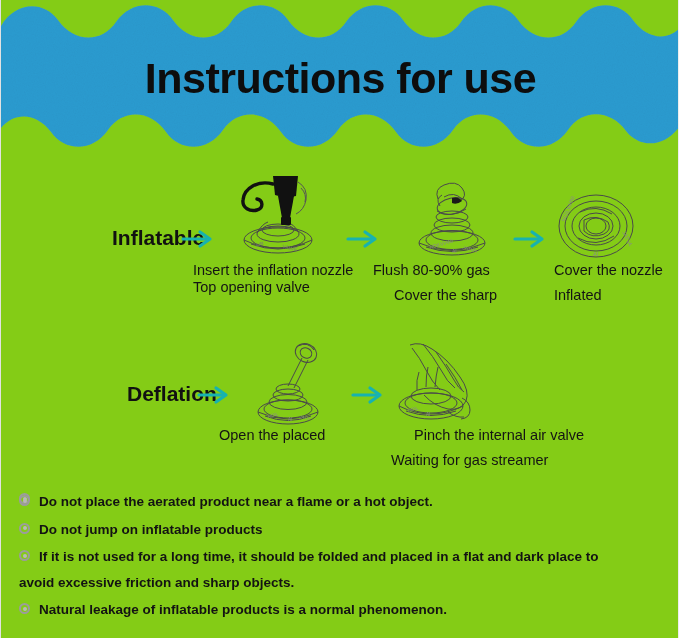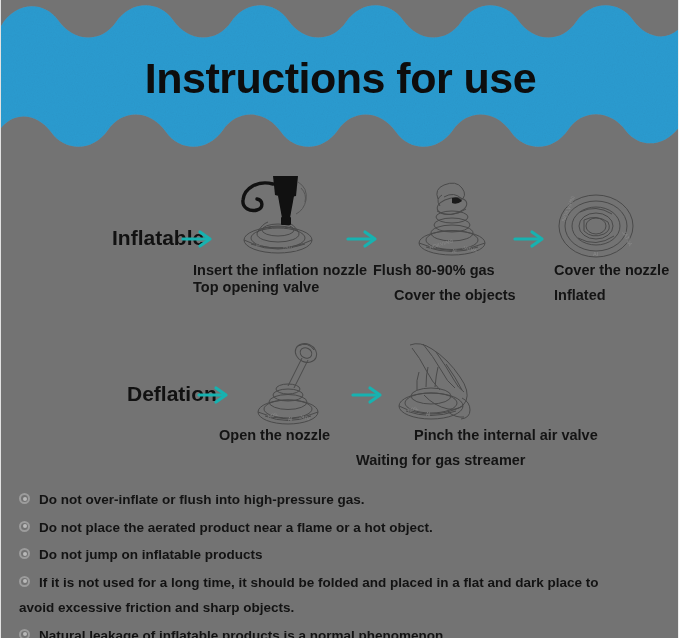--- a/index.html
+++ b/index.html
@@ -7,21 +7,21 @@
     padding: 0;
     background: #ffffff;
   }
   body {
     font-family: "Liberation Sans", sans-serif;
   }
   #page {
     position: relative;
     width: 679px;
     height: 638px;
-    background: #737373;
+    background: #84cc16;
     overflow: hidden;
     box-sizing: border-box;
     border-left: 1px solid #e2e2e2;
     border-right: 1px solid #ededed;
   }
 
   
   #banner {
     position: absolute;
     left: 0;
@@ -64,21 +64,21 @@
     position: absolute;
     width: 34px;
     height: 22px;
   }
   .fig {
     position: absolute;
   }
   .cap {
     position: absolute;
     font-size: 14.5px;
-    font-weight: bold;
+    font-weight: normal;
     color: #141414;
     white-space: nowrap;
     line-height: 25px;
   }
 
   
   #notes {
     position: absolute;
     left: 18px;
     top: 487px;
@@ -236,21 +236,21 @@
           <path d="M33,36 q14,8 29,-2"></path>
         </g>
         <path d="M48,23 q7,-2 10,3 q-5,4 -10,2 z" fill="#1a1a1a"></path>
         <text x="26" y="74" font-size="5" fill="#888" font-family="'Liberation Sans',sans-serif" transform="rotate(-16 26 74)">NOILVIANI</text>
         <text x="48" y="78" font-size="5" fill="#888" font-family="'Liberation Sans',sans-serif">AI</text>
         <text x="58" y="74" font-size="5" fill="#888" font-family="'Liberation Sans',sans-serif" transform="rotate(14 58 74)">JATVA</text>
       </svg>
     </div>
 
     <div class="cap" style="left:372px; top:258px;">Flush 80-90% gas</div>
-    <div class="cap" style="left:393px; top:283px;">Cover the objects</div>
+    <div class="cap" style="left:393px; top:283px;">Cover the sharp</div>
 
     <div class="arrow" style="left:512px; top:228px;">
       <svg viewBox="0 0 34 22" width="34" height="22">
         <path d="M2,11 L25,11" stroke="#17b2b0" stroke-width="3.2" fill="none" stroke-linecap="round"></path>
         <path d="M19,4 L29,11 L19,18" stroke="#17b2b0" stroke-width="3.2" fill="none" stroke-linecap="round" stroke-linejoin="round"></path>
       </svg>
     </div>
 
     <div class="fig" style="left:549px; top:190px;">
       <svg width="92" height="72" viewBox="0 0 92 72">
@@ -300,21 +300,21 @@
           <ellipse cx="62" cy="17" rx="11" ry="9" transform="rotate(24 62 17)"></ellipse>
           <ellipse cx="62" cy="17" rx="6" ry="5" transform="rotate(24 62 17)"></ellipse>
           <path d="M54,10 q10,-5 16,4"></path>
         </g>
         <text x="24" y="82" font-size="4.6" fill="#8a8a8a" font-family="'Liberation Sans',sans-serif" transform="rotate(-14 24 82)">NOIL</text>
         <text x="44" y="85" font-size="4.6" fill="#8a8a8a" font-family="'Liberation Sans',sans-serif">AI</text>
         <text x="55" y="82" font-size="4.6" fill="#8a8a8a" font-family="'Liberation Sans',sans-serif" transform="rotate(13 55 82)">JATV</text>
       </svg>
     </div>
 
-    <div class="cap" style="left:218px; top:423px;">Open the nozzle</div>
+    <div class="cap" style="left:218px; top:423px;">Open the placed</div>
 
     <div class="arrow" style="left:350px; top:384px;">
       <svg viewBox="0 0 34 22" width="34" height="22">
         <path d="M2,11 L25,11" stroke="#17b2b0" stroke-width="3.2" fill="none" stroke-linecap="round"></path>
         <path d="M19,4 L29,11 L19,18" stroke="#17b2b0" stroke-width="3.2" fill="none" stroke-linecap="round" stroke-linejoin="round"></path>
       </svg>
     </div>
 
     <div class="fig" style="left:385px; top:340px;">
       <svg width="110" height="90" viewBox="0 0 110 90">
@@ -334,27 +334,26 @@
           <path d="M60,24 q10,14 16,26"></path>
           <path d="M76,58 q8,4 8,12 q0,8 -9,9"></path>
           <path d="M62,72 q8,6 16,5"></path>
         </g>
         <text x="22" y="72" font-size="4.6" fill="#8a8a8a" font-family="'Liberation Sans',sans-serif" transform="rotate(-15 22 72)">NOIL</text>
         <text x="40" y="76" font-size="4.6" fill="#8a8a8a" font-family="'Liberation Sans',sans-serif">AI</text>
       </svg>
     </div>
 
     <div class="cap" style="left:387px; top:423px;margin-left:26px;">Pinch the internal air valve</div>
-    <div class="cap" style="left:355px; top:448px;">Waiting for gas streamer</div>
+    <div class="cap" style="left:390px; top:448px;">Waiting for gas streamer</div>
   </div>
 
   <div id="notes">
     <div class="note">
       <span class="bullet"></span>
-      <span>Do not over-inflate or flush into high-pressure gas.</span>
     </div>
     <div class="note">
       <span class="bullet"></span>
       <span>Do not place the aerated product near a flame or a hot object.</span>
     </div>
     <div class="note">
       <span class="bullet"></span>
       <span>Do not jump on inflatable products</span>
     </div>
     <div class="note wrap">

